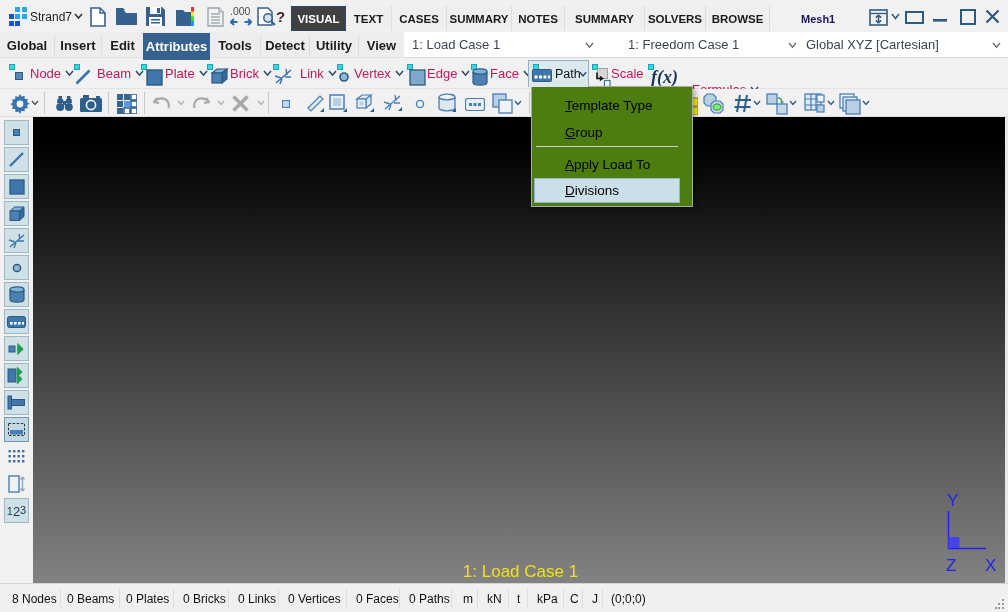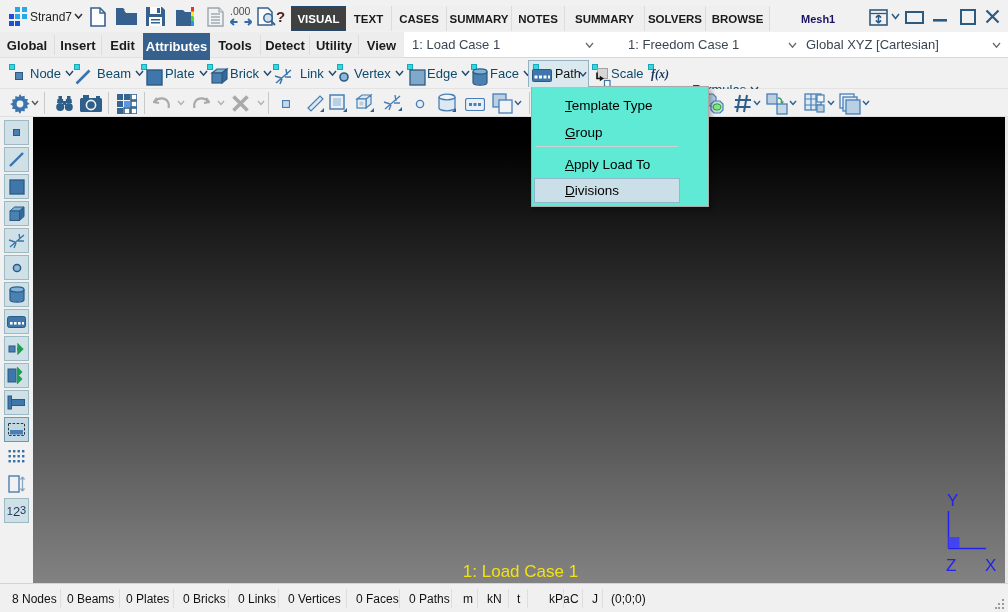--- a/index.html
+++ b/index.html
@@ -22,21 +22,21 @@
 #menurow { position:absolute; left:0; top:32px; width:1008px; height:26px; background:#ededed; border-bottom:1px solid #e0e0e0; }
 .menuitem { position:absolute; top:0; height:26px; display:flex; align-items:center; justify-content:center; font-size:13px; font-weight:bold; color:#1a1a1a; }
 .msep { position:absolute; top:3px; height:20px; width:1px; background:#dcdcdc; }
 #attrsel { position:absolute; left:143px; top:33px; width:67px; height:27px; background:#36618E; color:#fff; display:flex; align-items:center; justify-content:center; font-size:13px; font-weight:bold; z-index:3; }
 #combostrip { position:absolute; left:404px; top:32px; width:604px; height:26px; background:#ffffff; border-bottom:1px solid #d8d8d8; }
 .combotext { position:absolute; top:5px; font-size:13px; color:#3a4654; }
 .combochev { position:absolute; top:10px; width:9px; height:7px; }
 
 
 #attrrow { position:absolute; left:0; top:58px; width:1008px; height:31px; background:#f1f1f1; border-bottom:1px solid #e3e3e3; }
-.a-item { position:absolute; top:0; height:31px; display:flex; align-items:center; font-size:13px; color:#0c4a6e; }
+.a-item { position:absolute; top:0; height:31px; display:flex; align-items:center; font-size:13px; color:#be185d; }
 .cyansq { position:absolute; width:6px; height:6px; background:#35d8e0; border:1px solid #18a8b8; }
 #pathbtn { position:absolute; left:528px; top:60px; width:61px; height:27px; background:#dbe8ee; border:1px solid #92b2c2; border-bottom:none; display:flex; align-items:center; font-size:13px; color:#111; z-index:5; }
 
 
 #toolrow { position:absolute; left:0; top:89px; width:1008px; height:28px; background:#f1f1f1; border-bottom:1px solid #dedede; }
 .tsep { position:absolute; top:3px; height:22px; width:1px; background:#c8c8c8; }
 
 
 #sidebar { position:absolute; left:0; top:117px; width:33px; height:466px; background:#f1f1f1; }
 .sbtn { position:absolute; left:4px; width:25px; height:25px; background:#cfe0e6; border:1px solid #9db9c4; display:flex; align-items:center; justify-content:center; }
@@ -45,21 +45,21 @@
 #rightstrip { position:absolute; left:1005px; top:117px; width:3px; height:466px; background:#e8e8e8; }
 #loadcasetxt { position:absolute; left:33px; top:562px; width:975px; text-align:center; font-size:17px; color:#f2e113; }
 #triad { position:absolute; left:930px; top:490px; }
 
 
 #statusbar { position:absolute; left:0; top:583px; width:1008px; height:29px; background:#f0f0f0; border-top:1px solid #d4d4d4; font-size:12px; color:#111; }
 .st { position:absolute; top:8px; }
 .stsep { position:absolute; top:5px; height:19px; width:1px; background:#dedede; }
 
 
-#dropdown { position:absolute; left:531px; top:86px; width:178px; height:121px; background:#5eead4; border:1px solid #a9a9a9; box-shadow:3px 3px 4px rgba(0,0,0,0.25); z-index:4; }
+#dropdown { position:absolute; left:531px; top:86px; width:162px; height:121px; background:#4d7c0f; border:1px solid #a9a9a9; box-shadow:3px 3px 4px rgba(0,0,0,0.25); z-index:4; }
 .mi { position:absolute; left:2px; width:146px; height:27px; display:flex; align-items:center; padding-left:31px; font-size:13.5px; color:#000; }
 .mi u { text-decoration:underline; }
 #divhl { position:absolute; left:2px; top:91px; width:146px; height:25px; background:#cbdfe8; border:1px solid #8fb8c8; display:flex; align-items:center; padding-left:30px; font-size:13.5px; color:#000; }
 #menusep { position:absolute; left:4px; top:59px; width:142px; height:1px; background:#d0d0d0; }
 </style>
 </head>
 <body>
 <div id="app">
 
   <div id="titlebar">
@@ -257,21 +257,21 @@
     <div class="cyansq" style="left:592px;top:6px;"></div>
     <svg class="abs" style="left:594px;top:10px;" width="18" height="19">
         <rect x="3.5" y="0.5" width="10" height="10" fill="#d6d6d6" stroke="#a2a2a2"></rect>
         <path d="M3 4.5 v6 h3" stroke="#111" stroke-width="1.6" fill="none"></path>
         <path d="M5.8 7.7 l0 5.6 l4.2 -2.8 z" fill="#111"></path>
         <rect x="10.5" y="12.5" width="5.5" height="6" fill="#fff" stroke="#3a74ad" stroke-width="1.2"></rect>
       </svg>
     <div class="a-item" style="left:611px;">Scale</div>
 
     <div class="cyansq" style="left:648px;top:6px;"></div>
-    <span class="abs" style="left:651px;top:9px;font-size:12px;font-style:italic;font-weight:bold;color:#17355c;font-family:'Liberation Serif',serif;">f(x)</span>
+    <span class="abs" style="left:651px;top:9px;font-size:18px;font-style:italic;font-weight:bold;color:#17355c;font-family:'Liberation Serif',serif;">f(x)</span>
     <div class="a-item" style="left:692px;margin-top:16px;">Formulas<svg style="margin-left:4px;" width="9" height="7" viewBox="0 0 9 7">
           <path d="M1 1 L4.5 5.2 L8 1" stroke="#24496e" stroke-width="1.5" fill="none"></path>
         </svg></div>
   </div>
 
   <div id="toolrow">
 
     <svg class="abs" style="left:10px;top:5px;" width="20" height="20" viewBox="0 0 20 20">
         <path d="M10 0 l1.6 2.6 3-0.8 0.2 3.1 3.1 0.2-0.8 3 2.6 1.6-2.6 1.6 0.8 3-3.1 0.2-0.2 3.1-3-0.8L10 20l-1.6-2.6-3 0.8-0.2-3.1-3.1-0.2 0.8-3L0.3 10l2.6-1.6-0.8-3 3.1-0.2 0.2-3.1 3 0.8z" fill="#3a74ad"></path>
         <circle cx="10" cy="10" r="3.4" fill="#f1f1f1"></circle>
@@ -565,21 +565,21 @@
     <span class="st" style="left:356px;">0 Faces</span>
       <div class="stsep" style="left:399px;"></div>
     <span class="st" style="left:409px;">0 Paths</span>
       <div class="stsep" style="left:451px;"></div>
     <span class="st" style="left:463px;">m</span>
       <div class="stsep" style="left:477px;"></div>
     <span class="st" style="left:487px;">kN</span>
       <div class="stsep" style="left:508px;"></div>
     <span class="st" style="left:517px;">t</span>
       <div class="stsep" style="left:527px;"></div>
-    <span class="st" style="left:549px;">kPa</span>
+    <span class="st" style="left:537px;">kPa</span>
       <div class="stsep" style="left:563px;"></div>
     <span class="st" style="left:570px;">C</span>
       <div class="stsep" style="left:582px;"></div>
     <span class="st" style="left:592px;">J</span>
       <div class="stsep" style="left:602px;"></div>
     <span class="st" style="left:611px;">(0;0;0)</span>
     <svg class="abs" style="left:995px;top:15px;" width="10" height="10">
         <g fill="#9a9a9a">
           <rect x="7" y="0" width="2" height="2"></rect>
           <rect x="7" y="4" width="2" height="2"></rect>

